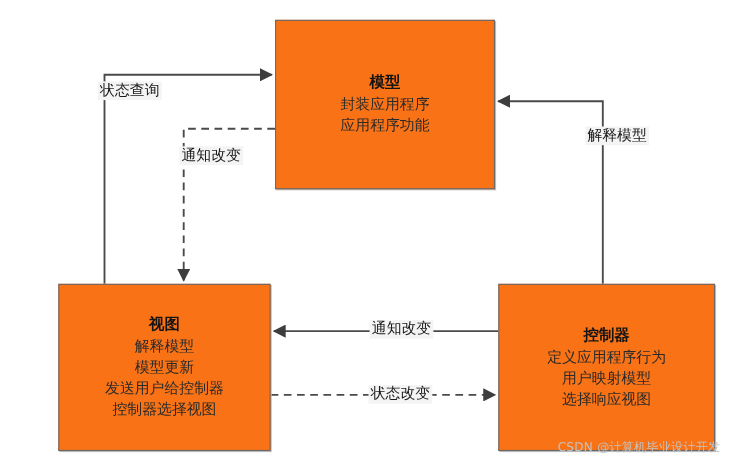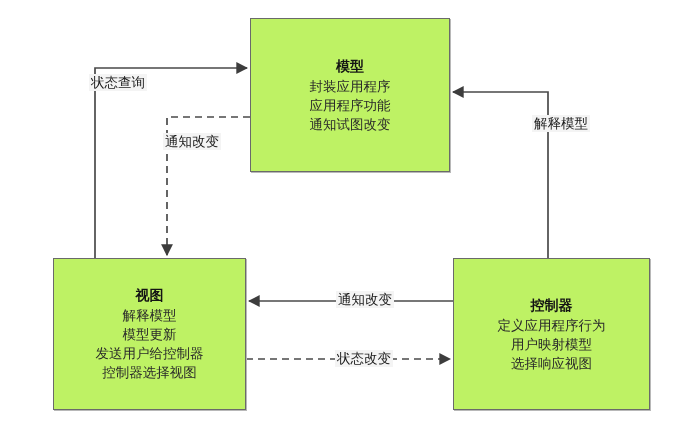--- a/index.html
+++ b/index.html
@@ -21,21 +21,21 @@
     position: absolute;
     left: 0;
     top: 0;
     width: 682px;
     height: 422px;
     pointer-events: none;
   }
   .node {
     position: absolute;
     box-sizing: border-box;
-    background: #bef264;
+    background: #f97316;
     border: 1px solid #6a6a6a;
     box-shadow: 1px 1px 0 #b8b8b8;
     display: flex;
     flex-direction: column;
     align-items: center;
     justify-content: center;
     text-align: center;
   }
   .node-title {
     font-weight: bold;
@@ -117,21 +117,20 @@
 
     <path d="M 453 301 L 249 301" fill="none" stroke="#4a4a4a" stroke-width="1.7" marker-end="url(#arrow-solid)"></path>
 
     <path d="M 246 359 L 450 359" fill="none" stroke="#4a4a4a" stroke-width="1.7" stroke-dasharray="7 5" marker-end="url(#arrow-dashed)"></path>
   </svg>
 
   <div class="node" id="node-model">
     <div class="node-title">模型</div>
     <div class="node-line">封装应用程序</div>
     <div class="node-line">应用程序功能</div>
-    <div class="node-line">通知试图改变</div>
   </div>
 
   <div class="node" id="node-controller">
     <div class="node-title">控制器</div>
     <div class="node-line">定义应用程序行为</div>
     <div class="node-line">用户映射模型</div>
     <div class="node-line">选择响应视图</div>
   </div>
 
   <div class="node" id="node-view">
@@ -141,14 +140,15 @@
     <div class="node-line">发送用户给控制器</div>
     <div class="node-line">控制器选择视图</div>
   </div>
 
   <div class="edge-label" id="label-state-query">状态查询</div>
   <div class="edge-label" id="label-notify-change">通知改变</div>
   <div class="edge-label" id="label-state-change">解释模型</div>
   <div class="edge-label" id="label-view-select">通知改变</div>
   <div class="edge-label" id="label-user-request">状态改变</div>
 
+  <div class="watermark">CSDN @计算机毕业设计开发</div>
 
 </div>
 
 </body></html>

